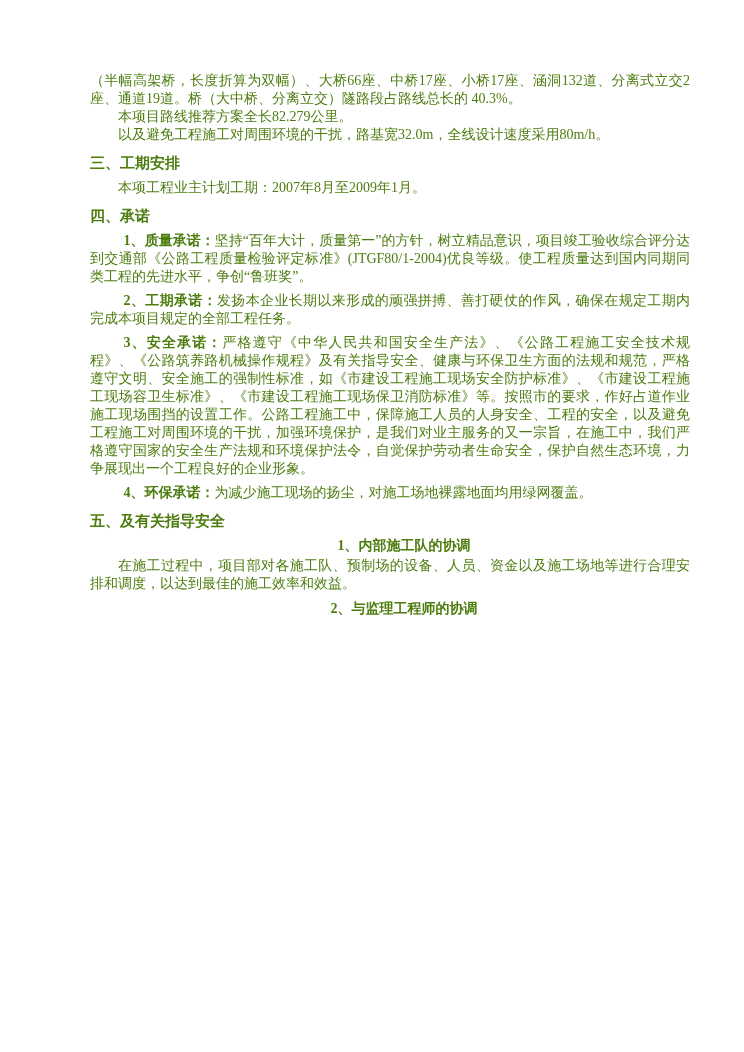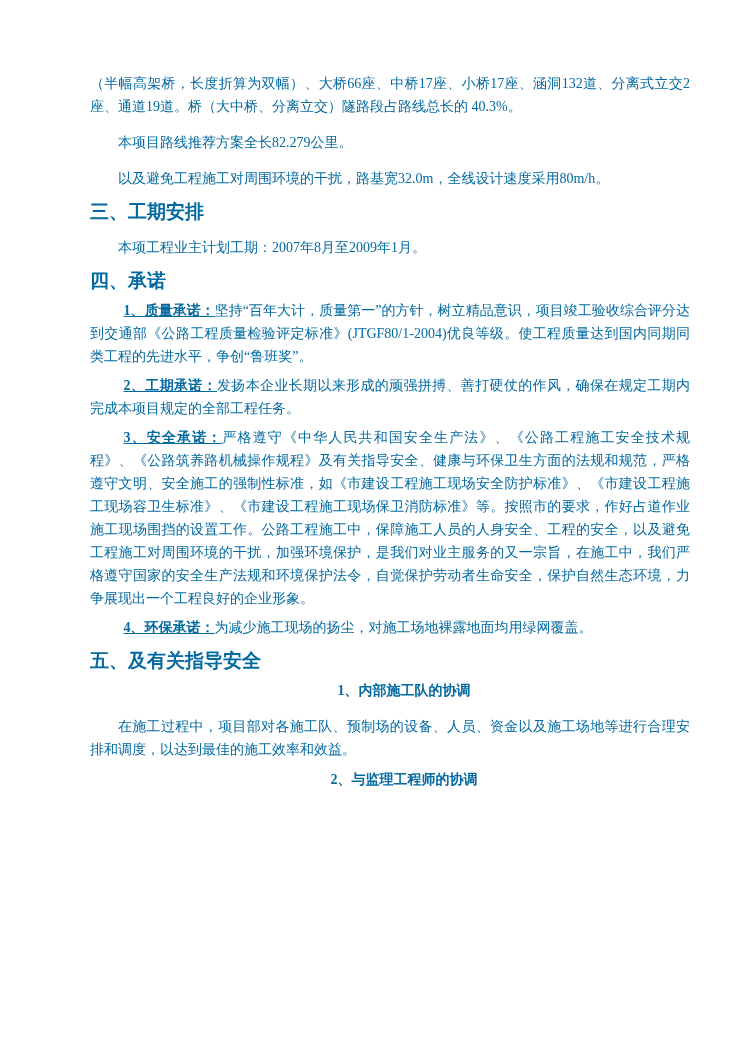--- a/index.html
+++ b/index.html
@@ -16,52 +16,51 @@
     overflow: hidden;
     box-sizing: border-box;
   }
   .doc-content {
     box-sizing: border-box;
     width: 100%;
     height: 100%;
     padding: 72px 54px 40px 90px;
     font-family: "Liberation Serif", "DejaVu Serif", serif;
     font-size: 14px;
-    line-height: 23px;
-    color: #0369a1;
+    line-height: 18px;
+    color: #4d7c0f;
   }
   .doc-content p {
     margin: 0;
     text-align: justify;
     word-break: break-all;
   }
   p.body { text-indent: 0; }
-  p.body-indent { text-indent: 2em; margin-top: 13px; }
+  p.body-indent { text-indent: 2em; }
   p.heading {
     font-weight: bold;
-    font-size: 19px;
+    font-size: 15px;
     text-indent: 0;
     margin-top: 10px;
     margin-bottom: 7px;
     text-align: left;
   }
   p.subheading {
     font-weight: bold;
     text-indent: 2em;
     margin-top: 7px;
     margin-bottom: 2px;
     text-align: center;
   }
   p.promise {
     text-indent: 2.4em;
     margin-top: 6px;
   }
   p.promise .lead {
     font-weight: bold;
-    text-decoration: underline;
   }
 </style>
 </head>
 <body>
 
 <div class="page">
   <div class="doc-content">
       <p class="body">（半幅高架桥，长度折算为双幅）、大桥66座、中桥17座、小桥17座、涵洞132道、分离式立交2座、通道19道。桥（大中桥、分离立交）隧路段占路线总长的 40.3%。</p>
       <p class="body-indent">本项目路线推荐方案全长82.279公里。</p>
       <p class="body-indent">以及避免工程施工对周围环境的干扰，路基宽32.0m，全线设计速度采用80m/h。</p>

